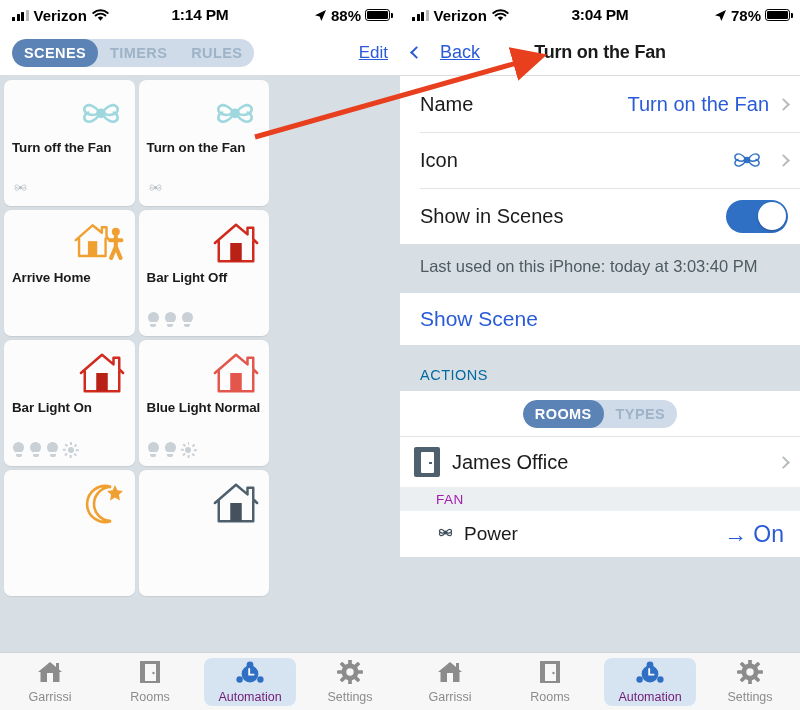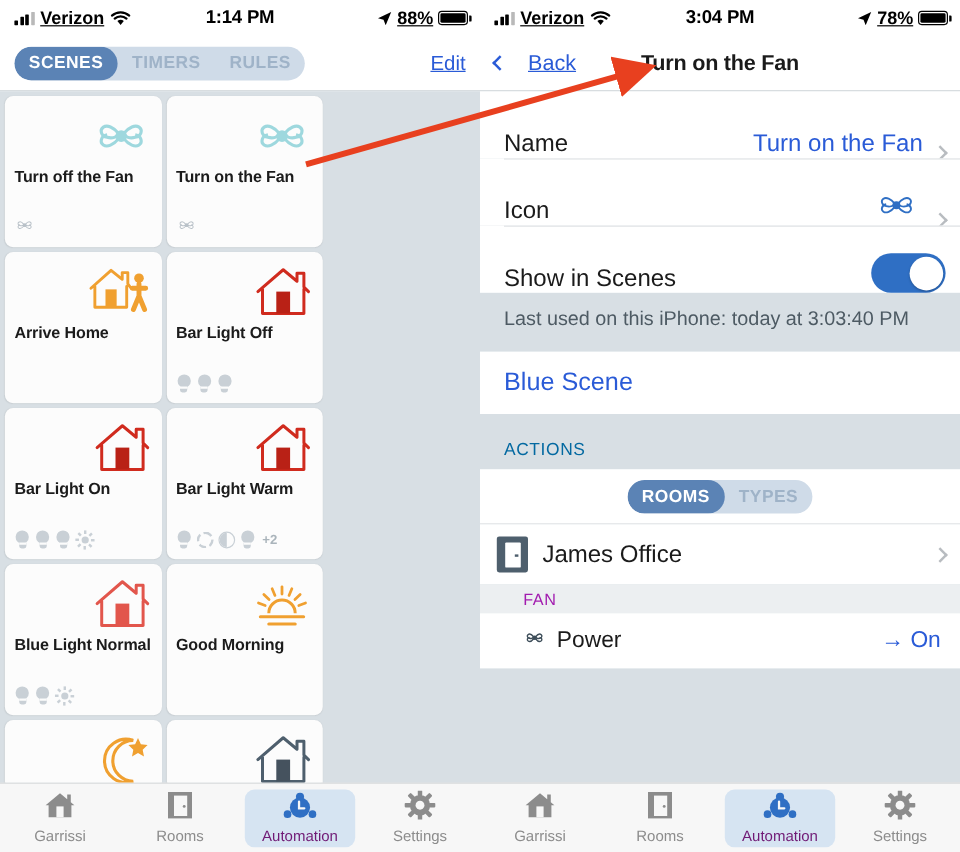--- a/index.html
+++ b/index.html
@@ -22,21 +22,20 @@
   }
   .pane-left { border-right: 0px solid #c9d2d8; }
 
   
   .statusbar {
     height: 30px; flex: 0 0 30px;
     display: flex; align-items: center;
     padding: 0 10px 0 12px;
     font-size: 15.5px; font-weight: bold; color: #000;
     position: relative;
-    text-decoration: underline;
   }
   .sb-left { display: flex; align-items: center; gap: 5px; }
   .sb-center {
     position: absolute; left: 0; right: 0; text-align: center;
     font-size: 15.5px; font-weight: bold; letter-spacing: -0.2px;
   }
   .sb-right {
     margin-left: auto; display: flex; align-items: center; gap: 4px;
     position: relative; z-index: 2;
   }
@@ -164,21 +163,21 @@
   }
   .sun i {
     position:absolute; left:7px; top:-0.5px; width:1.6px; height:3.2px;
     background:#c9d0d6; transform-origin: 0.8px 8px;
   }
 
   
   .detail { flex:1 1 auto; background:#d8dfe4; overflow:hidden; }
   .row {
     background:#ffffff; height:56px;
-    display:flex; align-items:flex-end; padding:0 12px 0 20px;
+    display:flex; align-items:center; padding:0 12px 0 20px;
     position:relative;
   }
   .row + .row::before {
     content:""; position:absolute; left:20px; right:0; top:0;
     height:1px; background:#e2e4e6;
   }
   .row-label { font-size:20px; color:#1b1b1b; }
   .row-value {
     margin-left:auto; font-size:20px; color:#2a5bd7; margin-right:10px;
   }
@@ -233,21 +232,21 @@
   .room-name { font-size:20px; color:#1b1b1b; }
   .sub-head {
     background:#eceff1; height:24px; display:flex; align-items:center;
     padding-left:36px; font-size:13.5px; color:#a21caf; letter-spacing:0.5px;
   }
   .power-row {
     background:#ffffff; height:46px; display:flex; align-items:center;
     padding:0 16px 0 36px; gap:9px;
   }
   .power-label { font-size:19px; color:#1b1b1b; }
-  .power-value { margin-left:auto; font-size:19px; color:#2a5bd7; }
+  .power-value { margin-left:auto; font-size:23px; color:#2a5bd7; }
 
   
   .tabbar {
     height: 58px; flex:0 0 58px; background:#f7f7f7;
     border-top:1px solid #cfd2d4;
     display:flex; align-items:center;
   }
   .tab {
     flex:1 1 0; display:flex; flex-direction:column;
     align-items:center; justify-content:center; gap:2px;
@@ -403,72 +402,39 @@
                 <i style="transform:rotate(180deg)"></i>
                 <i style="transform:rotate(225deg)"></i>
                 <i style="transform:rotate(270deg)"></i>
                 <i style="transform:rotate(315deg)"></i>
               </span>
             </div>
           </div>
           <div class="tile">
             <div class="tile-icon">
               <svg width="50" height="46" viewBox="0 0 52 48">
-                <path d="M4 24 L26 5 L38 15 L38 8 L44 8 L44 20 L48 24 M8 22 L8 43 L44 43 L44 22" fill="none" stroke="#d02b1e" stroke-width="2.6" stroke-linejoin="round" stroke-linecap="round"></path>
-                <rect x="20" y="24" width="12" height="19" fill="#b92116"></rect>
-              </svg>
-            </div>
-            <div class="tile-name">Bar Light Warm</div>
-            <div class="tile-badges">
-              <span class="bulb"></span>
-              <span class="dashcircle"></span>
-              <span class="halfcircle"></span>
-              <span class="bulb"></span>
-              <span class="badge-plus">+2</span>
-            </div>
-          </div>
-          <div class="tile">
-            <div class="tile-icon">
-              <svg width="50" height="46" viewBox="0 0 52 48">
                 <path d="M4 24 L26 5 L38 15 L38 8 L44 8 L44 20 L48 24 M8 22 L8 43 L44 43 L44 22" fill="none" stroke="#e2564c" stroke-width="2.6" stroke-linejoin="round" stroke-linecap="round"></path>
                 <rect x="20" y="24" width="12" height="19" fill="#e2564c"></rect>
               </svg>
             </div>
             <div class="tile-name">Blue Light Normal</div>
             <div class="tile-badges">
               <span class="bulb"></span>
               <span class="bulb"></span>
               <span class="sun">
                 <i style="transform:rotate(0deg)"></i>
                 <i style="transform:rotate(45deg)"></i>
                 <i style="transform:rotate(90deg)"></i>
                 <i style="transform:rotate(135deg)"></i>
                 <i style="transform:rotate(180deg)"></i>
                 <i style="transform:rotate(225deg)"></i>
                 <i style="transform:rotate(270deg)"></i>
                 <i style="transform:rotate(315deg)"></i>
               </span>
             </div>
-          </div>
-          <div class="tile">
-            <div class="tile-icon">
-              <svg width="52" height="46" viewBox="0 0 48 46">
-                <line x1="9.996293602541973" y1="24.624480756820496" x2="4.394811043558764" y2="22.474273059548697" stroke="#f0a030" stroke-width="2.3" stroke-linecap="round"></line>
-                <line x1="13.209902994920233" y1="19.580124443115043" x2="8.893864192888325" y2="15.41217422036106" stroke="#f0a030" stroke-width="2.3" stroke-linecap="round"></line>
-                <line x1="18.139033072660894" y1="16.192427198213394" x2="15.794646301725255" y2="10.669398077498752" stroke="#f0a030" stroke-width="2.3" stroke-linecap="round"></line>
-                <line x1="24" y1="15" x2="24" y2="9" stroke="#f0a030" stroke-width="2.3" stroke-linecap="round"></line>
-                <line x1="29.86096692733911" y1="16.192427198213394" x2="32.20535369827475" y2="10.669398077498755" stroke="#f0a030" stroke-width="2.3" stroke-linecap="round"></line>
-                <line x1="34.790097005079765" y1="19.58012444311504" x2="39.10613580711168" y2="15.412174220361058" stroke="#f0a030" stroke-width="2.3" stroke-linecap="round"></line>
-                <line x1="38.003706397458025" y1="24.624480756820496" x2="43.60518895644124" y2="22.474273059548693" stroke="#f0a030" stroke-width="2.3" stroke-linecap="round"></line>
-                <path d="M13 31 A11 11 0 0 1 35 31" fill="none" stroke="#f0a030" stroke-width="2.5"></path>
-                <line x1="6" y1="34" x2="42" y2="34" stroke="#f0a030" stroke-width="2.6" stroke-linecap="round"></line>
-                <line x1="13" y1="40" x2="35" y2="40" stroke="#f0a030" stroke-width="2.6" stroke-linecap="round"></line>
-              </svg>
-            </div>
-            <div class="tile-name">Good Morning</div>
           </div>
           <div class="tile">
             <div class="tile-icon">
               <svg width="48" height="46" viewBox="0 0 46 46">
                 <path d="M31 7 A18 18 0 1 0 31 41 A14.5 14.5 0 0 1 31 7 Z" fill="none" stroke="#f0a030" stroke-width="2.6"></path>
                 <path d="M35 5 L37.4 10.2 L43 10.9 L38.9 14.8 L40 20.4 L35 17.6 L30 20.4 L31.1 14.8 L27 10.9 L32.6 10.2 Z" fill="#f0a030"></path>
               </svg>
             </div>
           </div>
           <div class="tile">
@@ -587,21 +553,21 @@
         <span class="chev"></span>
       </div>
 
       <div class="row">
         <span class="row-label">Show in Scenes</span>
         <span class="toggle"></span>
       </div>
 
       <div class="note">Last used on this iPhone: today at 3:03:40 PM</div>
 
-      <div class="action-link">Blue Scene</div>
+      <div class="action-link">Show Scene</div>
 
       <div class="section-head">ACTIONS</div>
 
       <div class="seg-wrap">
         <div class="seg">
           <div class="seg-item active">ROOMS</div>
           <div class="seg-item">TYPES</div>
         </div>
       </div>
 

